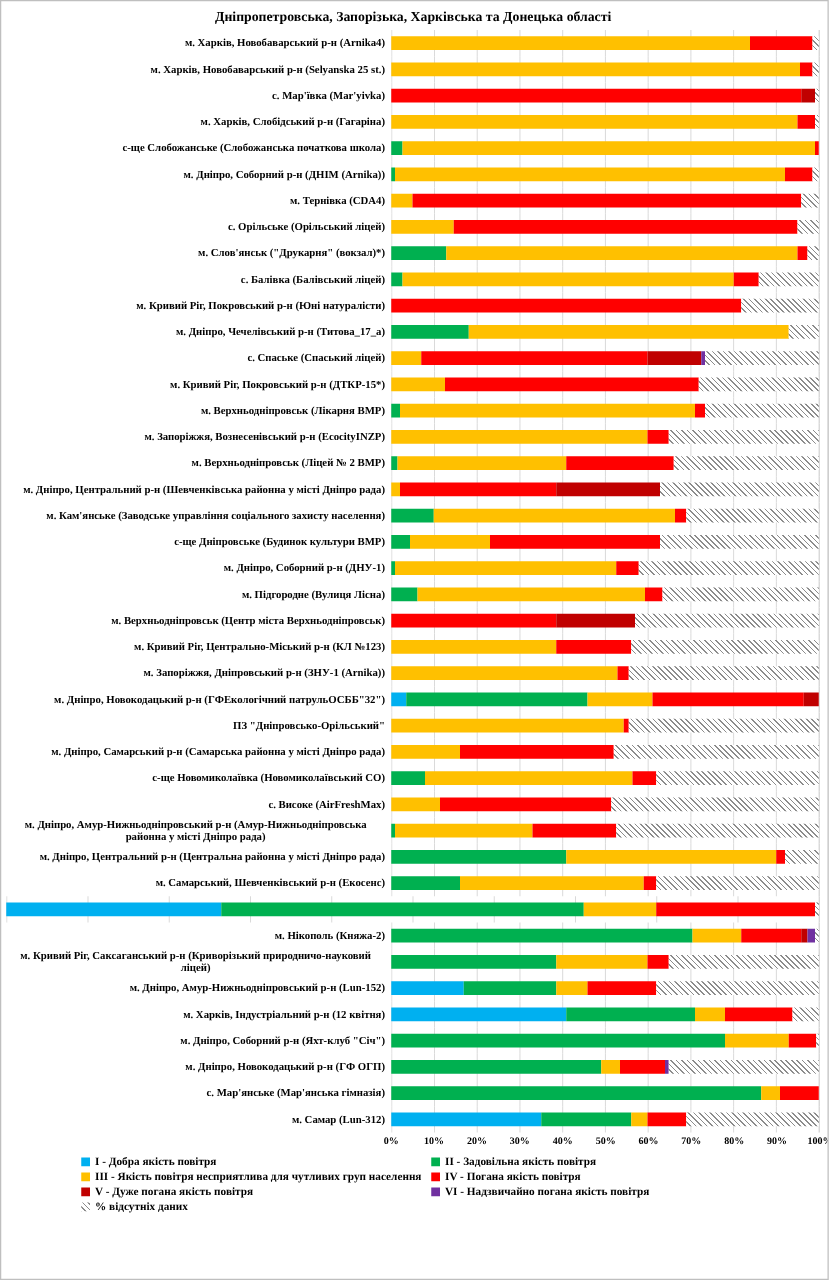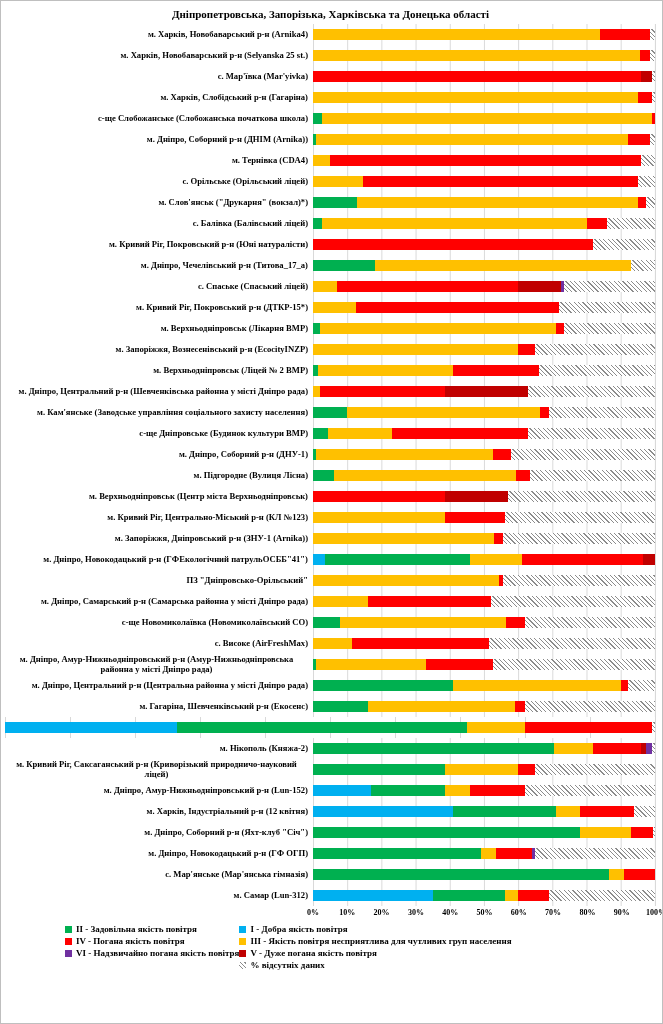--- a/index.html
+++ b/index.html
@@ -362,21 +362,21 @@
         <div class="barcell">
           <div class="bar">
             <div class="seg" style="width: 53%; background: rgb(255, 192, 0);"></div>
             <div class="seg" style="width: 2.5%; background: rgb(255, 0, 0);"></div>
             <div class="seg hatch" style="width: 44.5%;"></div>
           </div>
         </div>
       </div>
       <div class="row">
         <div class="lbl">
-          <span>м. Дніпро, Новокодацький р-н (ГФЕкологічний патрульОСББ"41")</span>
+          <span>м. Дніпро, Новокодацький р-н (ГФЕкологічний патрульОСББ"32")</span>
         </div>
         <div class="barcell">
           <div class="bar">
             <div class="seg" style="width: 3.5%; background: rgb(0, 176, 240);"></div>
             <div class="seg" style="width: 42.5%; background: rgb(0, 176, 80);"></div>
             <div class="seg" style="width: 15%; background: rgb(255, 192, 0);"></div>
             <div class="seg" style="width: 35.5%; background: rgb(255, 0, 0);"></div>
             <div class="seg" style="width: 3.5%; background: rgb(192, 0, 0);"></div>
           </div>
         </div>
@@ -451,21 +451,21 @@
           <div class="bar">
             <div class="seg" style="width: 41%; background: rgb(0, 176, 80);"></div>
             <div class="seg" style="width: 49%; background: rgb(255, 192, 0);"></div>
             <div class="seg" style="width: 2%; background: rgb(255, 0, 0);"></div>
             <div class="seg hatch" style="width: 8%;"></div>
           </div>
         </div>
       </div>
       <div class="row">
         <div class="lbl">
-          <span>м. Гагаріна, Шевченківський р-н (Екосенс)</span>
+          <span>м. Самарський, Шевченківський р-н (Екосенс)</span>
         </div>
         <div class="barcell">
           <div class="bar">
             <div class="seg" style="width: 16%; background: rgb(0, 176, 80);"></div>
             <div class="seg" style="width: 43%; background: rgb(255, 192, 0);"></div>
             <div class="seg" style="width: 3%; background: rgb(255, 0, 0);"></div>
             <div class="seg hatch" style="width: 38%;"></div>
           </div>
         </div>
       </div>
@@ -600,46 +600,46 @@
         <span style="left: 40%;">40%</span>
         <span style="left: 50%;">50%</span>
         <span style="left: 60%;">60%</span>
         <span style="left: 70%;">70%</span>
         <span style="left: 80%;">80%</span>
         <span style="left: 90%;">90%</span>
         <span style="left: 100%;">100%</span>
       </div>
   </div>
   <div class="legend">
+    <div class="legend-col left">
+        <div class="legend-item">
+          <div class="swatch" style="background: rgb(0, 176, 240);"></div>
+          <span>I - Добра якість повітря</span>
+        </div>
+        <div class="legend-item">
+          <div class="swatch" style="background: rgb(255, 192, 0);"></div>
+          <span>III - Якість повітря несприятлива для чутливих груп населення</span>
+        </div>
+        <div class="legend-item">
+          <div class="swatch" style="background: rgb(192, 0, 0);"></div>
+          <span>V - Дуже погана якість повітря</span>
+        </div>
+        <div class="legend-item">
+          <div class="swatch hatch"></div>
+          <span>% відсутніх даних</span>
+        </div>
+      </div>
     <div class="legend-col right">
         <div class="legend-item">
           <div class="swatch" style="background: rgb(0, 176, 80);"></div>
           <span>II - Задовільна якість повітря</span>
         </div>
         <div class="legend-item">
           <div class="swatch" style="background: rgb(255, 0, 0);"></div>
           <span>IV - Погана якість повітря</span>
         </div>
         <div class="legend-item">
           <div class="swatch" style="background: rgb(112, 48, 160);"></div>
           <span>VI - Надзвичайно погана якість повітря</span>
         </div>
       </div>
-    <div class="legend-col left">
-        <div class="legend-item">
-          <div class="swatch" style="background: rgb(0, 176, 240);"></div>
-          <span>I - Добра якість повітря</span>
-        </div>
-        <div class="legend-item">
-          <div class="swatch" style="background: rgb(255, 192, 0);"></div>
-          <span>III - Якість повітря несприятлива для чутливих груп населення</span>
-        </div>
-        <div class="legend-item">
-          <div class="swatch" style="background: rgb(192, 0, 0);"></div>
-          <span>V - Дуже погана якість повітря</span>
-        </div>
-        <div class="legend-item">
-          <div class="swatch hatch"></div>
-          <span>% відсутніх даних</span>
-        </div>
-      </div>
   </div>
 </div>
 
 </body></html>

